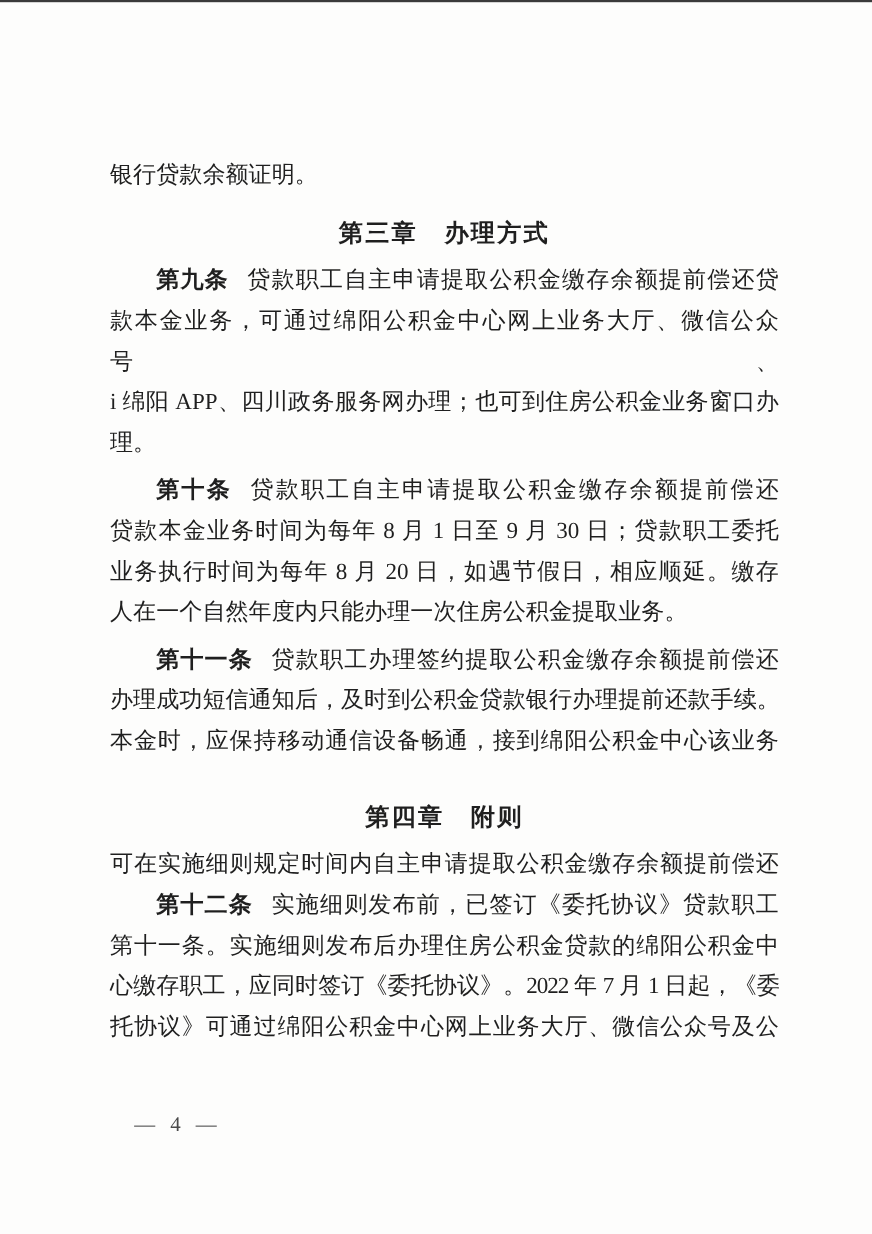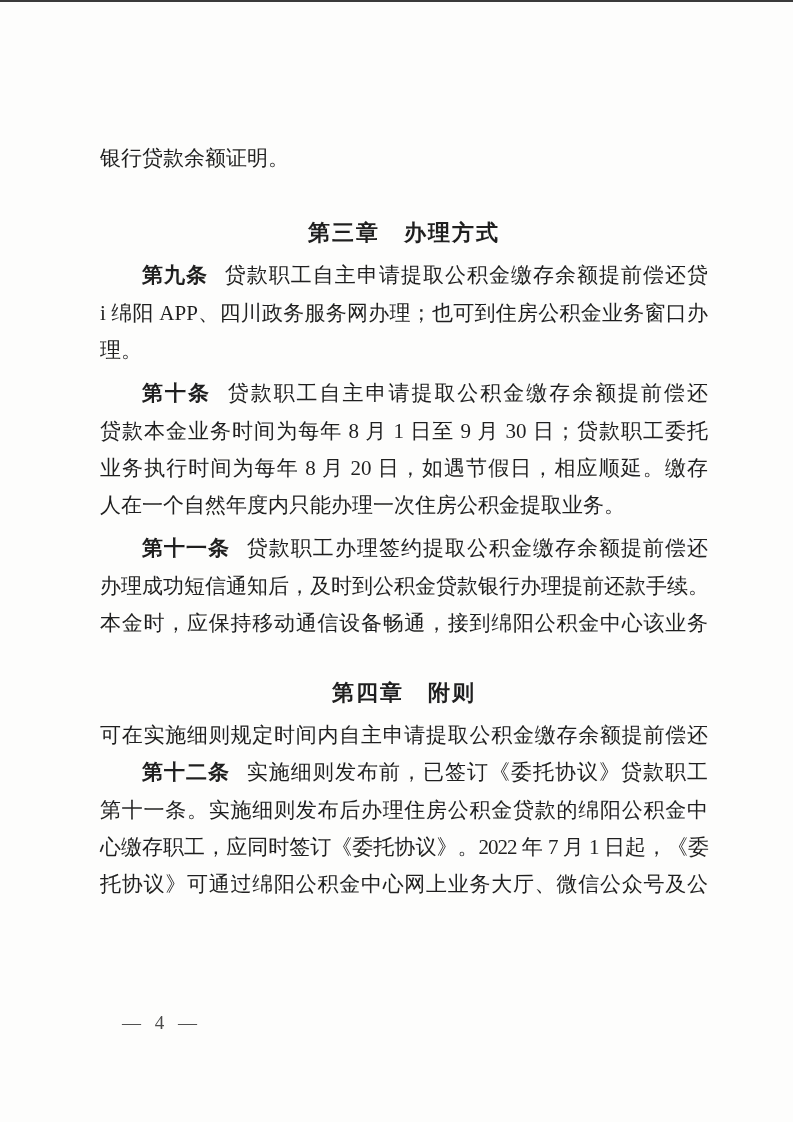--- a/index.html
+++ b/index.html
@@ -31,25 +31,25 @@
     font-family: "Liberation Serif", "DejaVu Serif", serif;
   }
   .fill {
     text-align: justify;
     text-align-last: justify;
   }
   .indent { text-indent: 42px; }
   .tight { letter-spacing: -1px; }
   .lead {
     font-weight: bold;
-    font-family: Liberation Mono, monospace;
+    font-family: Liberation Serif, serif;
     margin-right: 0.8em;
   }
   .chapter {
-    margin: 37px 0 6px 0;
+    margin: 16px 0 6px 0;
     font-size: 22px;
     line-height: 37px;
     font-weight: bold;
     text-align: center;
     letter-spacing: 2px;
     font-family: "Liberation Sans", "DejaVu Sans", sans-serif;
   }
   .chapter.ch4 { margin-top: 32px; }
   .article { margin-top: 6px; }
   .chapter + .article { margin-top: 0; }
@@ -74,20 +74,21 @@
   <main class="textcol">
 
     <p class="line">银行贷款余额证明。</p>
 
     <h2 class="chapter">第三章　办理方式</h2>
 
     <section class="article">
       <p class="line fill indent">
         <span class="lead">第九条</span><span>贷款职工自主申请提取公积金缴存余额提前偿还贷</span>
       </p>
+      <p class="line fill">款本金业务，可通过绵阳公积金中心网上业务大厅、微信公众号、</p>
       <p class="line fill">i 绵阳 APP、四川政务服务网办理；也可到住房公积金业务窗口办</p>
       <p class="line">理。</p>
     </section>
 
     <section class="article">
       <p class="line fill indent">
         <span class="lead">第十条</span><span>贷款职工自主申请提取公积金缴存余额提前偿还</span>
       </p>
       <p class="line fill">贷款本金业务时间为每年 8 月 1 日至 9 月 30 日；贷款职工委托</p>
       <p class="line fill">业务执行时间为每年 8 月 20 日，如遇节假日，相应顺延。缴存</p>

